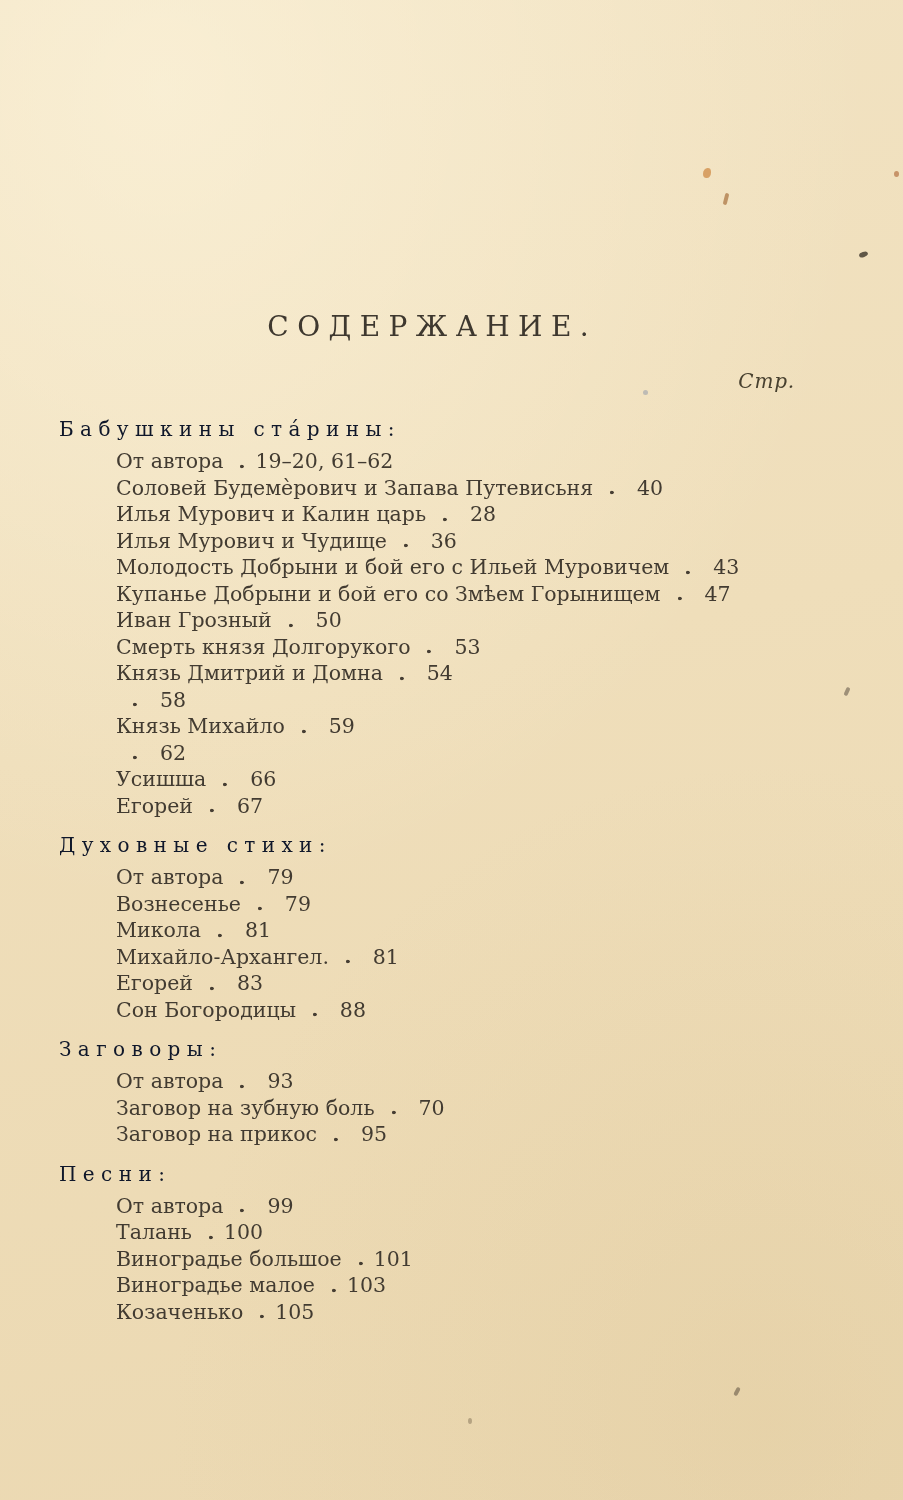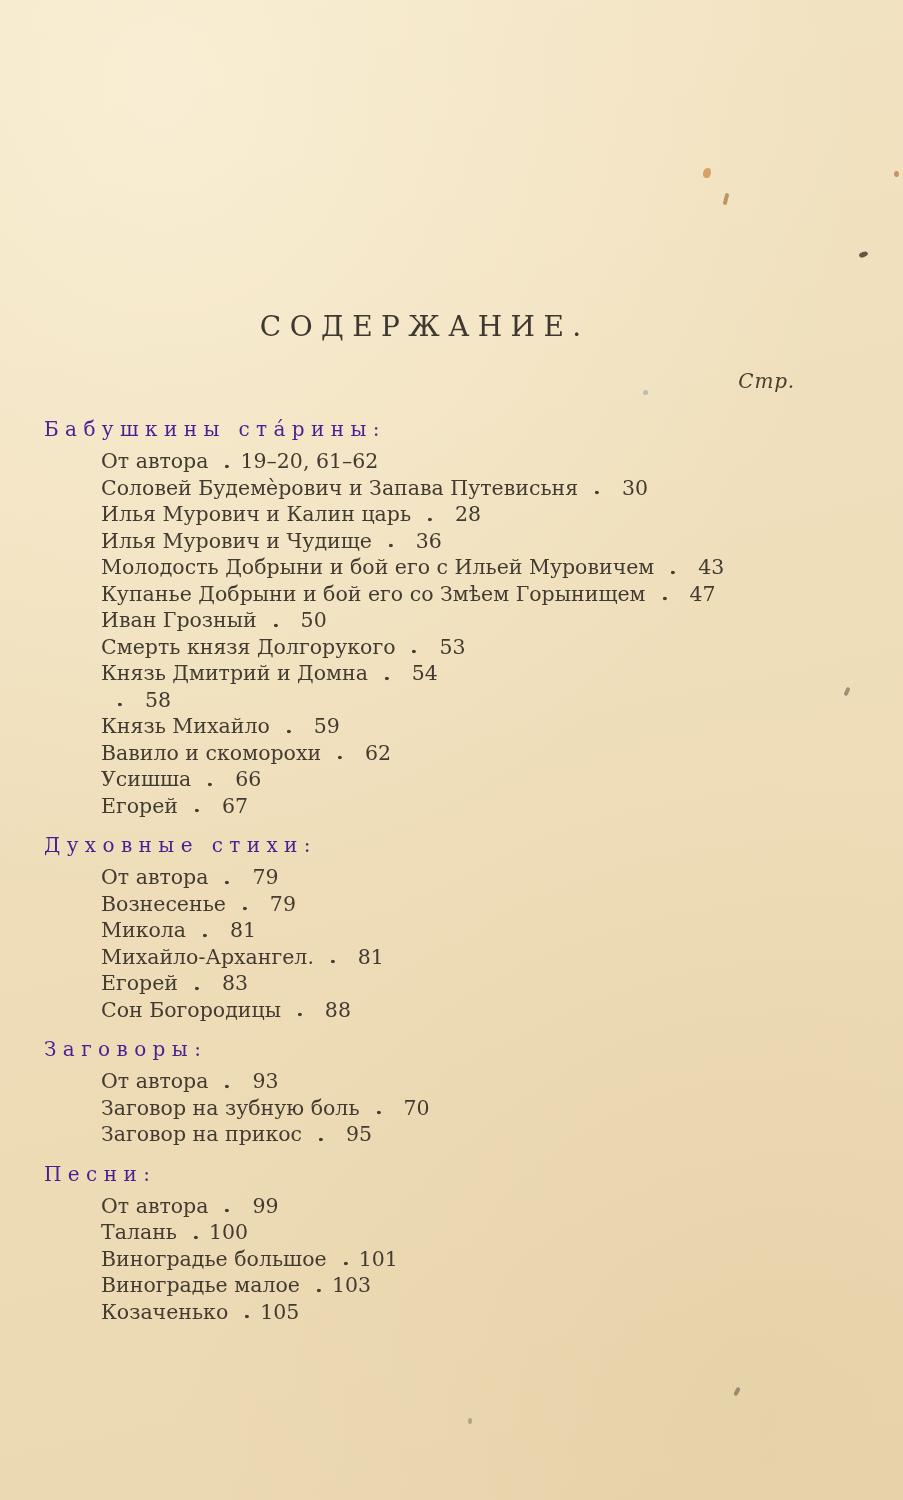--- a/index.html
+++ b/index.html
@@ -13,21 +13,21 @@
     overflow: hidden;
     font-family: "DejaVu Serif", "Liberation Serif", serif;
     color: #423b31;
     background:
       radial-gradient(130% 90% at 18% 6%, rgba(255,248,226,0.55), rgba(255,248,226,0) 60%),
       radial-gradient(120% 80% at 85% 95%, rgba(221,198,152,0.35), rgba(221,198,152,0) 55%),
       linear-gradient(168deg, #f2e3c3 0%, #efdeba 45%, #ebd8b1 100%);
   }
   .page-content {
     position: absolute;
-    left: 44px;
+    left: 59px;
     right: 106px;
     top: 310px;
   }
   .doc-title {
     margin: 0 0 26px 0;
     text-align: center;
     font-size: 28px;
     font-weight: normal;
     letter-spacing: 0.30em;
     color: #3e382f;
@@ -68,21 +68,21 @@
     text-align: right;
     font-size: 20.5px;
   }
   .toc-section { margin-top: 13px; }
   .toc-heading {
     height: 27px;
     line-height: 27px;
     font-size: 20px;
     letter-spacing: 0.32em;
     margin-bottom: 5px;
-    color: #4c1d95;
+    color: #0f172a;
     white-space: nowrap;
   }
   
   .speck { position: absolute; pointer-events: none; }
   .speck-1 { left: 703px; top: 168px; width: 8px;  height: 10px; background: #cf8b45; border-radius: 60% 40% 55% 45%; opacity: .75; }
   .speck-2 { left: 724px; top: 193px; width: 4px;  height: 12px; background: #a8713d; border-radius: 2px; transform: rotate(14deg); opacity: .7; }
   .speck-3 { left: 859px; top: 252px; width: 9px;  height: 5px;  background: #463e33; border-radius: 50%; transform: rotate(-18deg); opacity: .85; }
   .speck-4 { left: 894px; top: 171px; width: 5px;  height: 6px;  background: #b06a3a; border-radius: 50%; opacity: .65; }
   .speck-5 { left: 845px; top: 687px; width: 4px;  height: 9px;  background: #5c5143; border-radius: 2px; transform: rotate(24deg); opacity: .55; }
   .speck-6 { left: 735px; top: 1387px; width: 4px; height: 9px;  background: #675a48; border-radius: 2px; transform: rotate(28deg); opacity: .6; }
@@ -99,21 +99,21 @@
       <div class="toc-section">
         <div class="toc-heading">Бабушкины ста́рины:</div>
         <div class="toc-row indented">
           <span class="toc-row-title">От автора</span>
           <span class="dot-leader"></span>
           <span class="page-num">19–20, 61–62</span>
         </div>
         <div class="toc-row indented">
           <span class="toc-row-title">Соловей Будемѐрович и Запава Путевисьня</span>
           <span class="dot-leader"></span>
-          <span class="page-num">30</span>
+          <span class="page-num">40</span>
         </div>
         <div class="toc-row indented">
           <span class="toc-row-title">Илья Мурович и Калин царь</span>
           <span class="dot-leader"></span>
           <span class="page-num">28</span>
         </div>
         <div class="toc-row indented">
           <span class="toc-row-title">Илья Мурович и Чудище</span>
           <span class="dot-leader"></span>
           <span class="page-num">36</span>
@@ -146,21 +146,20 @@
         <div class="toc-row indented">
           <span class="dot-leader"></span>
           <span class="page-num">58</span>
         </div>
         <div class="toc-row indented">
           <span class="toc-row-title">Князь Михайло</span>
           <span class="dot-leader"></span>
           <span class="page-num">59</span>
         </div>
         <div class="toc-row indented">
-          <span class="toc-row-title">Вавило и скоморохи</span>
           <span class="dot-leader"></span>
           <span class="page-num">62</span>
         </div>
         <div class="toc-row indented">
           <span class="toc-row-title">Усишша</span>
           <span class="dot-leader"></span>
           <span class="page-num">66</span>
         </div>
         <div class="toc-row indented">
           <span class="toc-row-title">Егорей</span>

